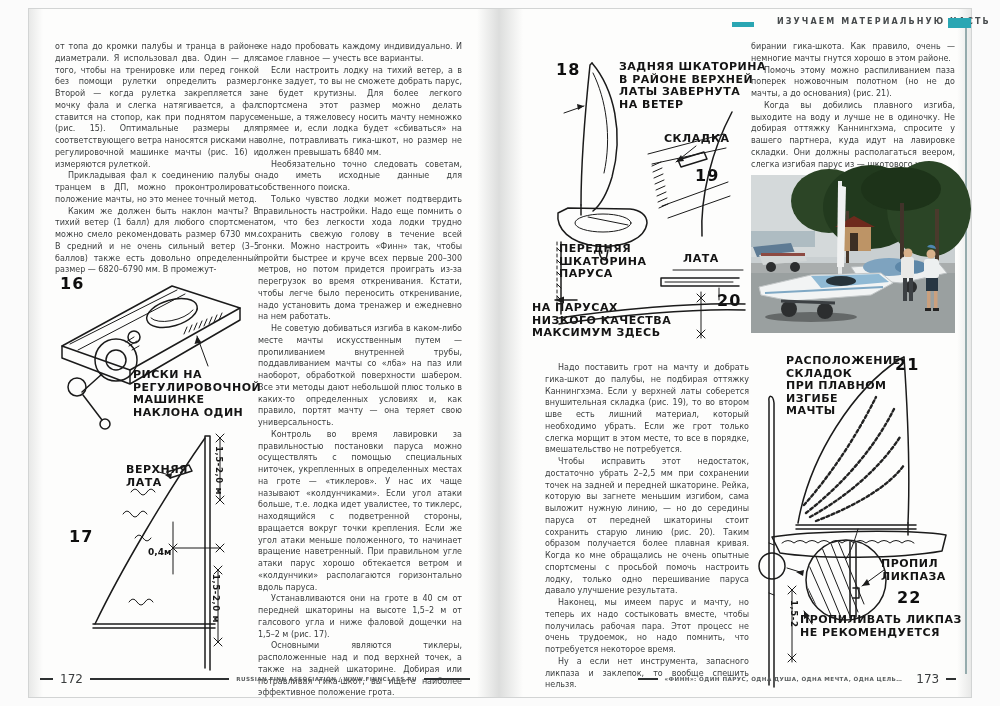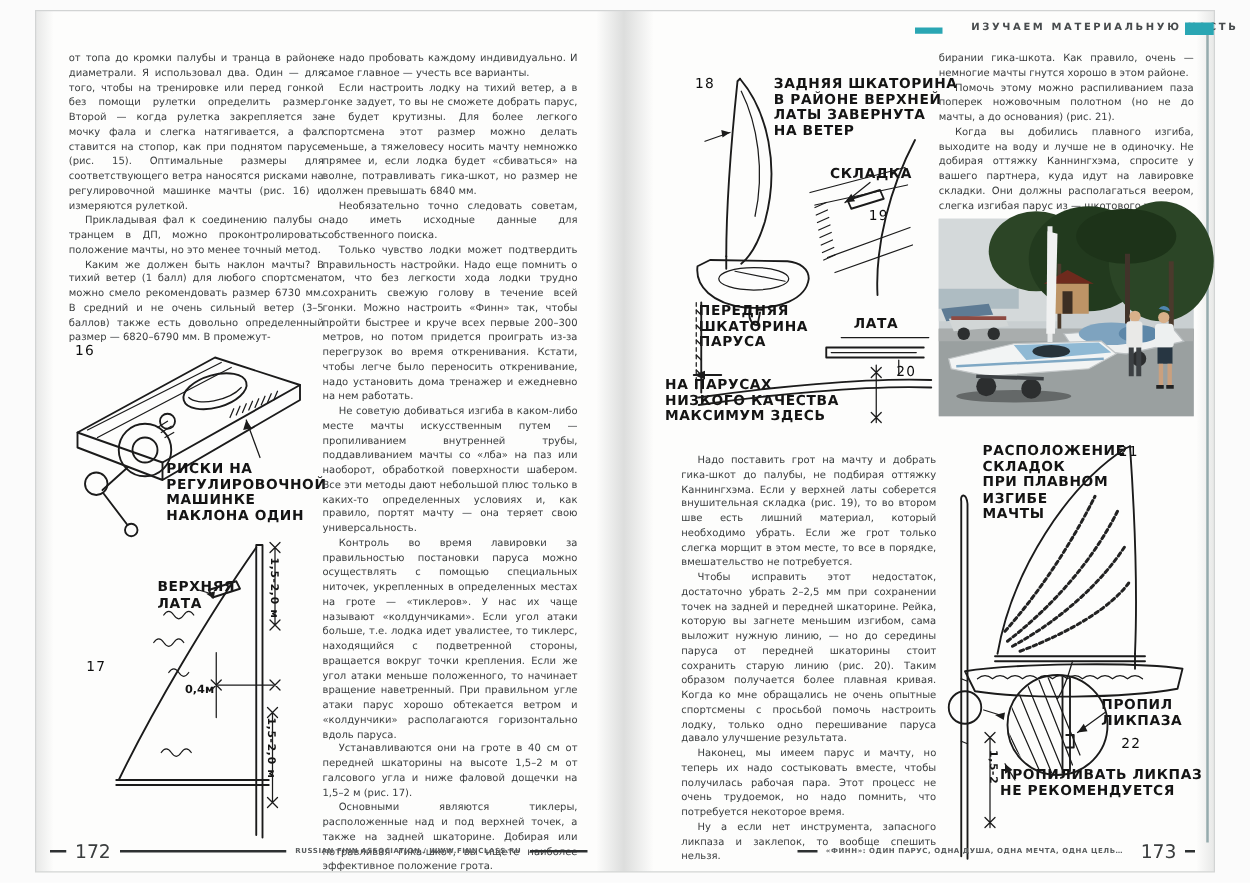--- a/index.html
+++ b/index.html
@@ -8,26 +8,26 @@
   .edge-l{position:absolute;left:29px;top:9px;width:14px;height:688px;background:linear-gradient(90deg,rgba(80,85,85,.12),rgba(80,85,85,0))}
   .edge-r{position:absolute;left:957px;top:9px;width:14px;height:688px;background:linear-gradient(270deg,rgba(80,85,85,.12),rgba(80,85,85,0))}
   .gutter{position:absolute;left:477px;top:9px;width:46px;height:688px;background:linear-gradient(90deg,rgba(90,95,95,0),rgba(90,95,95,.20) 48%,rgba(90,95,95,0))}
   .header-title{position:absolute;left:777px;top:17px;font-size:8px;font-weight:700;letter-spacing:2.1px;color:#474b4d}
   .accent{position:absolute;background:#2aa6b3}
   .vline{position:absolute;left:965px;top:28px;width:1.5px;height:646px;background:#95abad}
   .col{position:absolute;width:204px;font-size:8px;line-height:11.75px;text-align:justify;color:#3a3d3e}
   .col p{margin:0;text-indent:13px}
   .col p.cont{text-indent:0}
   .hand{position:absolute;font-weight:700;font-size:11px;line-height:12.5px;letter-spacing:.5px;color:#141414;white-space:pre-line}
-  .fignum{position:absolute;font-weight:400;font-size:11px;color:#0e0e0e;letter-spacing:1px}
+  .fignum{position:absolute;font-weight:700;font-size:16px;color:#0e0e0e;letter-spacing:1px}
   .vdim{position:absolute;font-weight:700;font-size:8.5px;letter-spacing:.6px;color:#141414;transform:rotate(90deg);transform-origin:left top;white-space:nowrap}
   .dim{position:absolute;font-weight:700;font-size:9px;color:#141414}
   .footer{position:absolute;top:672px;display:flex;align-items:center;gap:7px;color:#3c3f40}
   .frule{height:1.5px;background:#2e3132}
-  .fpage{font-size:15px;color:#3a3d3e}
+  .fpage{font-size:12px;color:#3a3d3e}
   .fsmall{font-size:5.6px;font-weight:700;letter-spacing:.45px;color:#5a5e5f;white-space:nowrap}
   svg.fig{position:absolute;overflow:visible}
   .sk{stroke:#1b1b1b;fill:none;stroke-width:1.5;stroke-linecap:round;stroke-linejoin:round}
   .skt{stroke:#1b1b1b;fill:none;stroke-width:1;stroke-linecap:round}
   .skf{fill:#1b1b1b;stroke:none}
   .crease{stroke:#222;fill:none;stroke-width:2.4;stroke-dasharray:3,2.6;stroke-linecap:round}
 </style>
 </head>
 <body>
 

